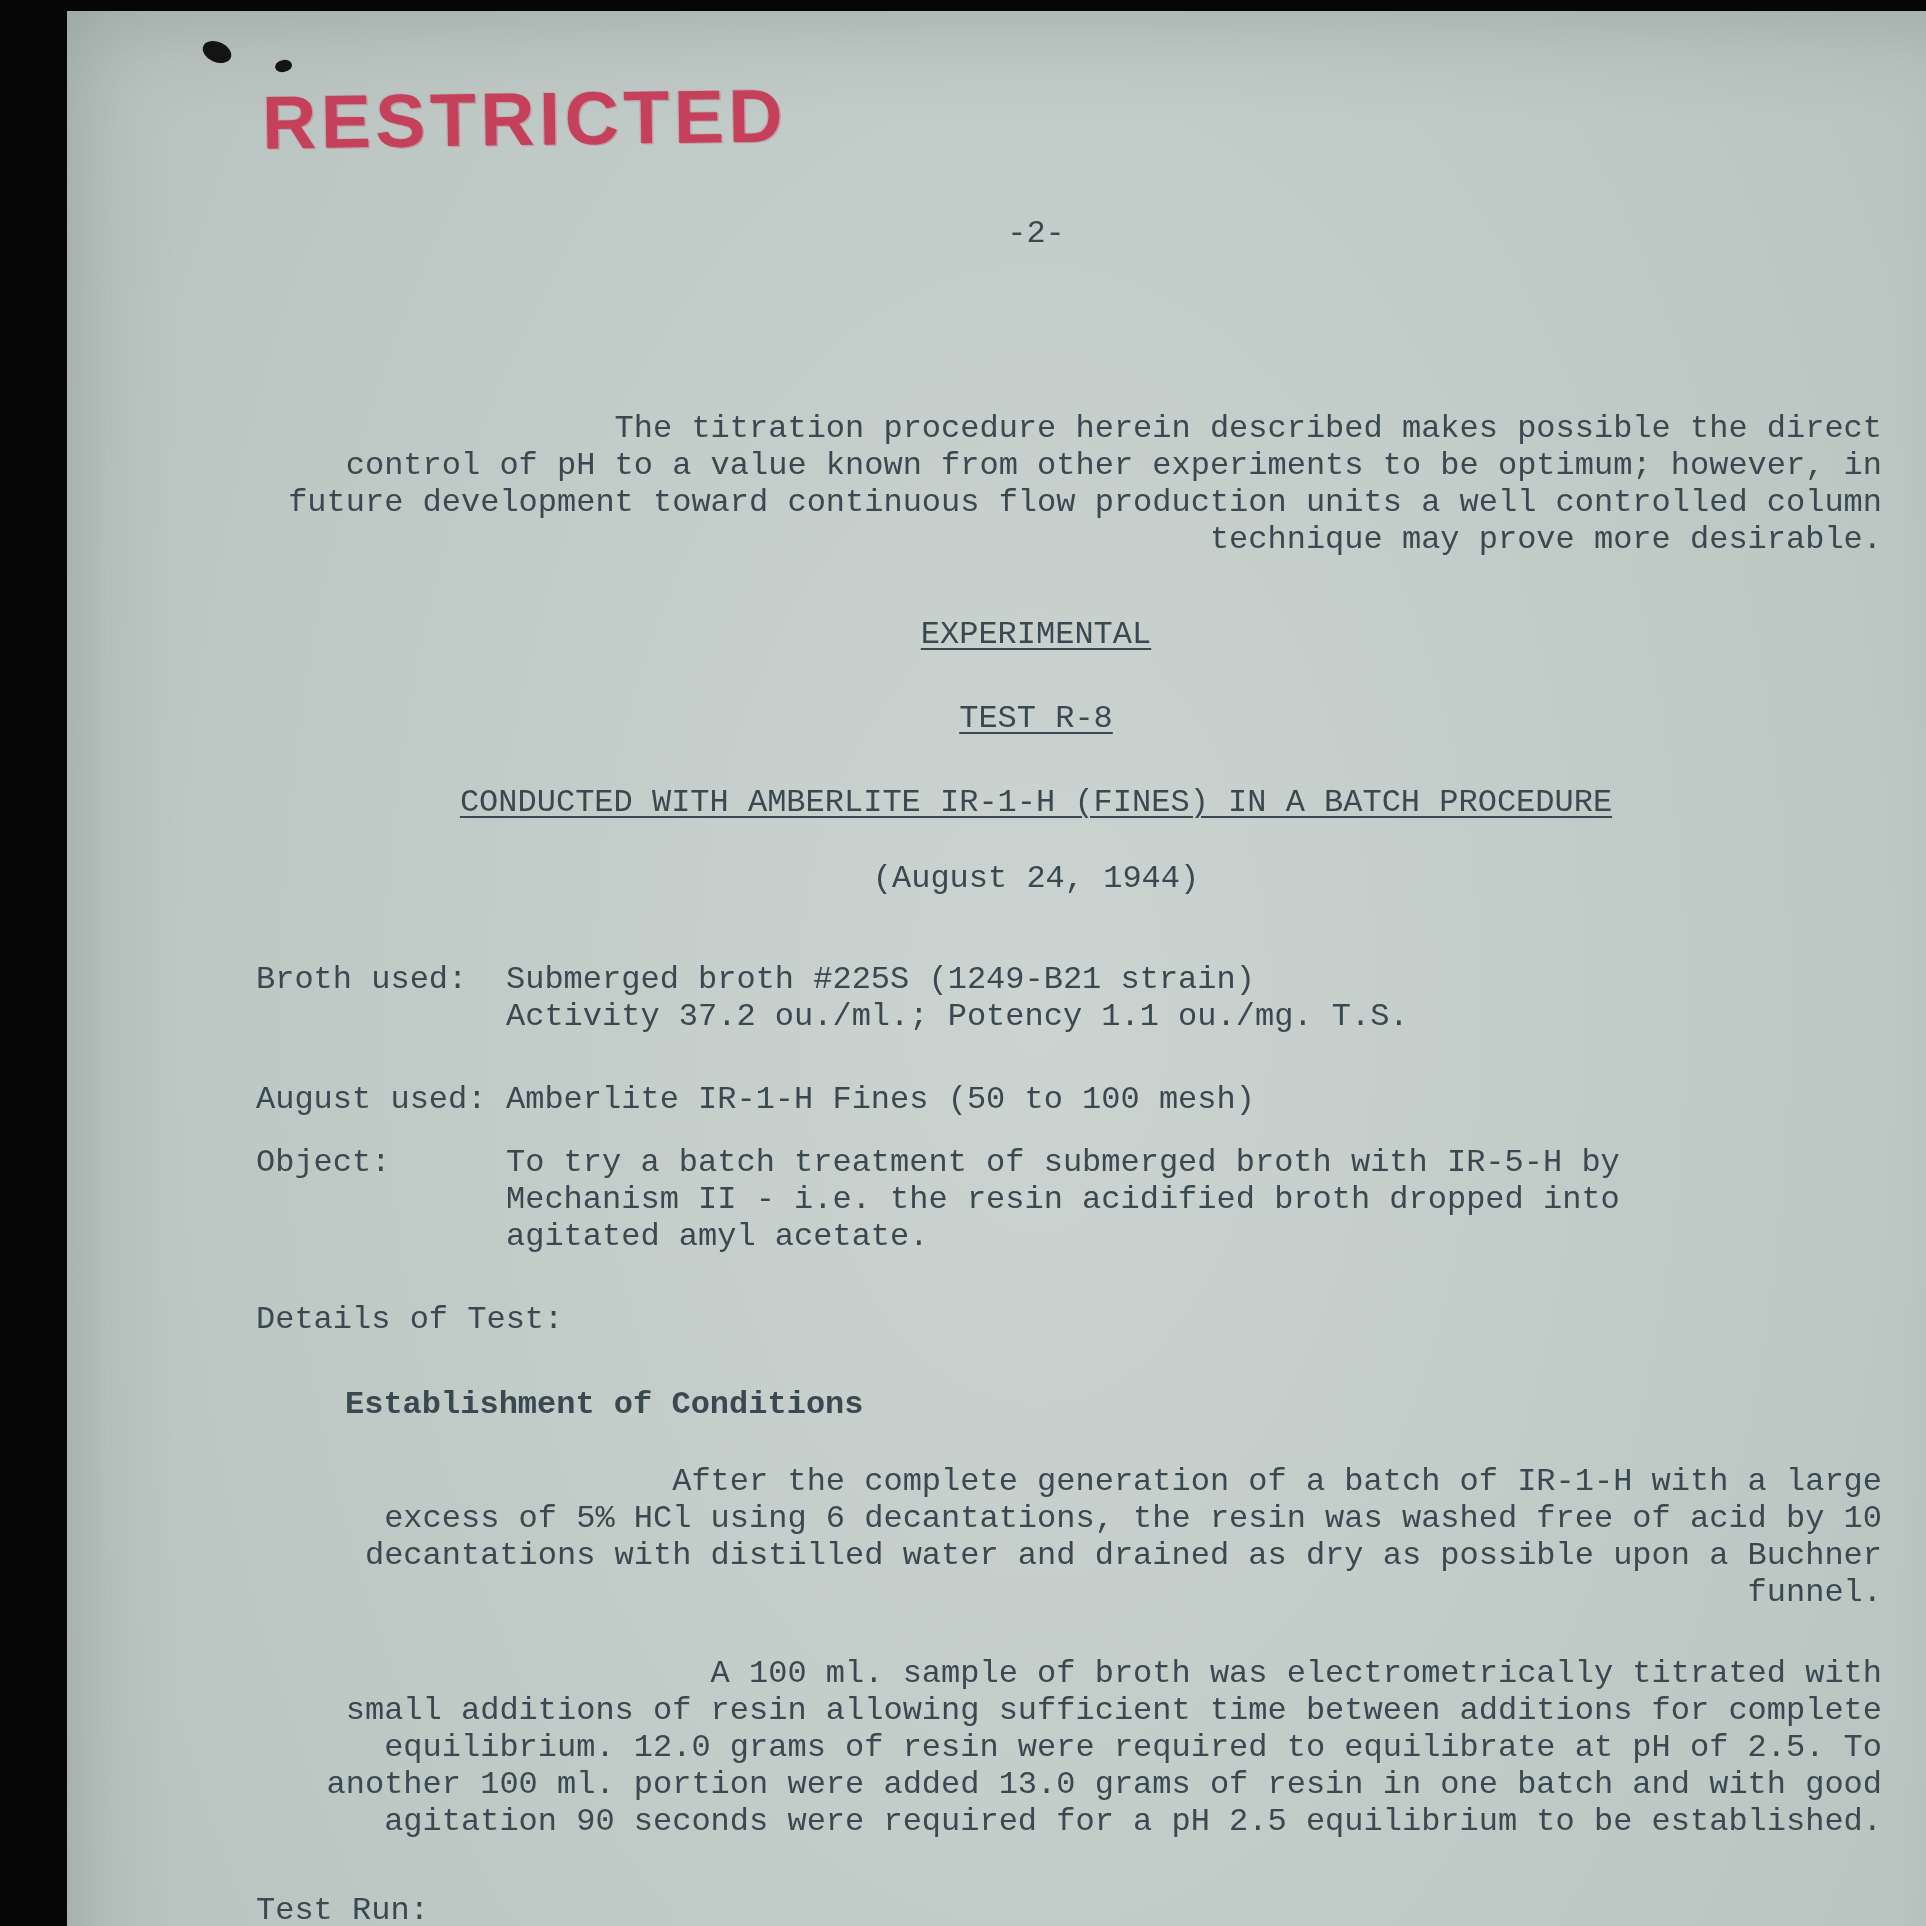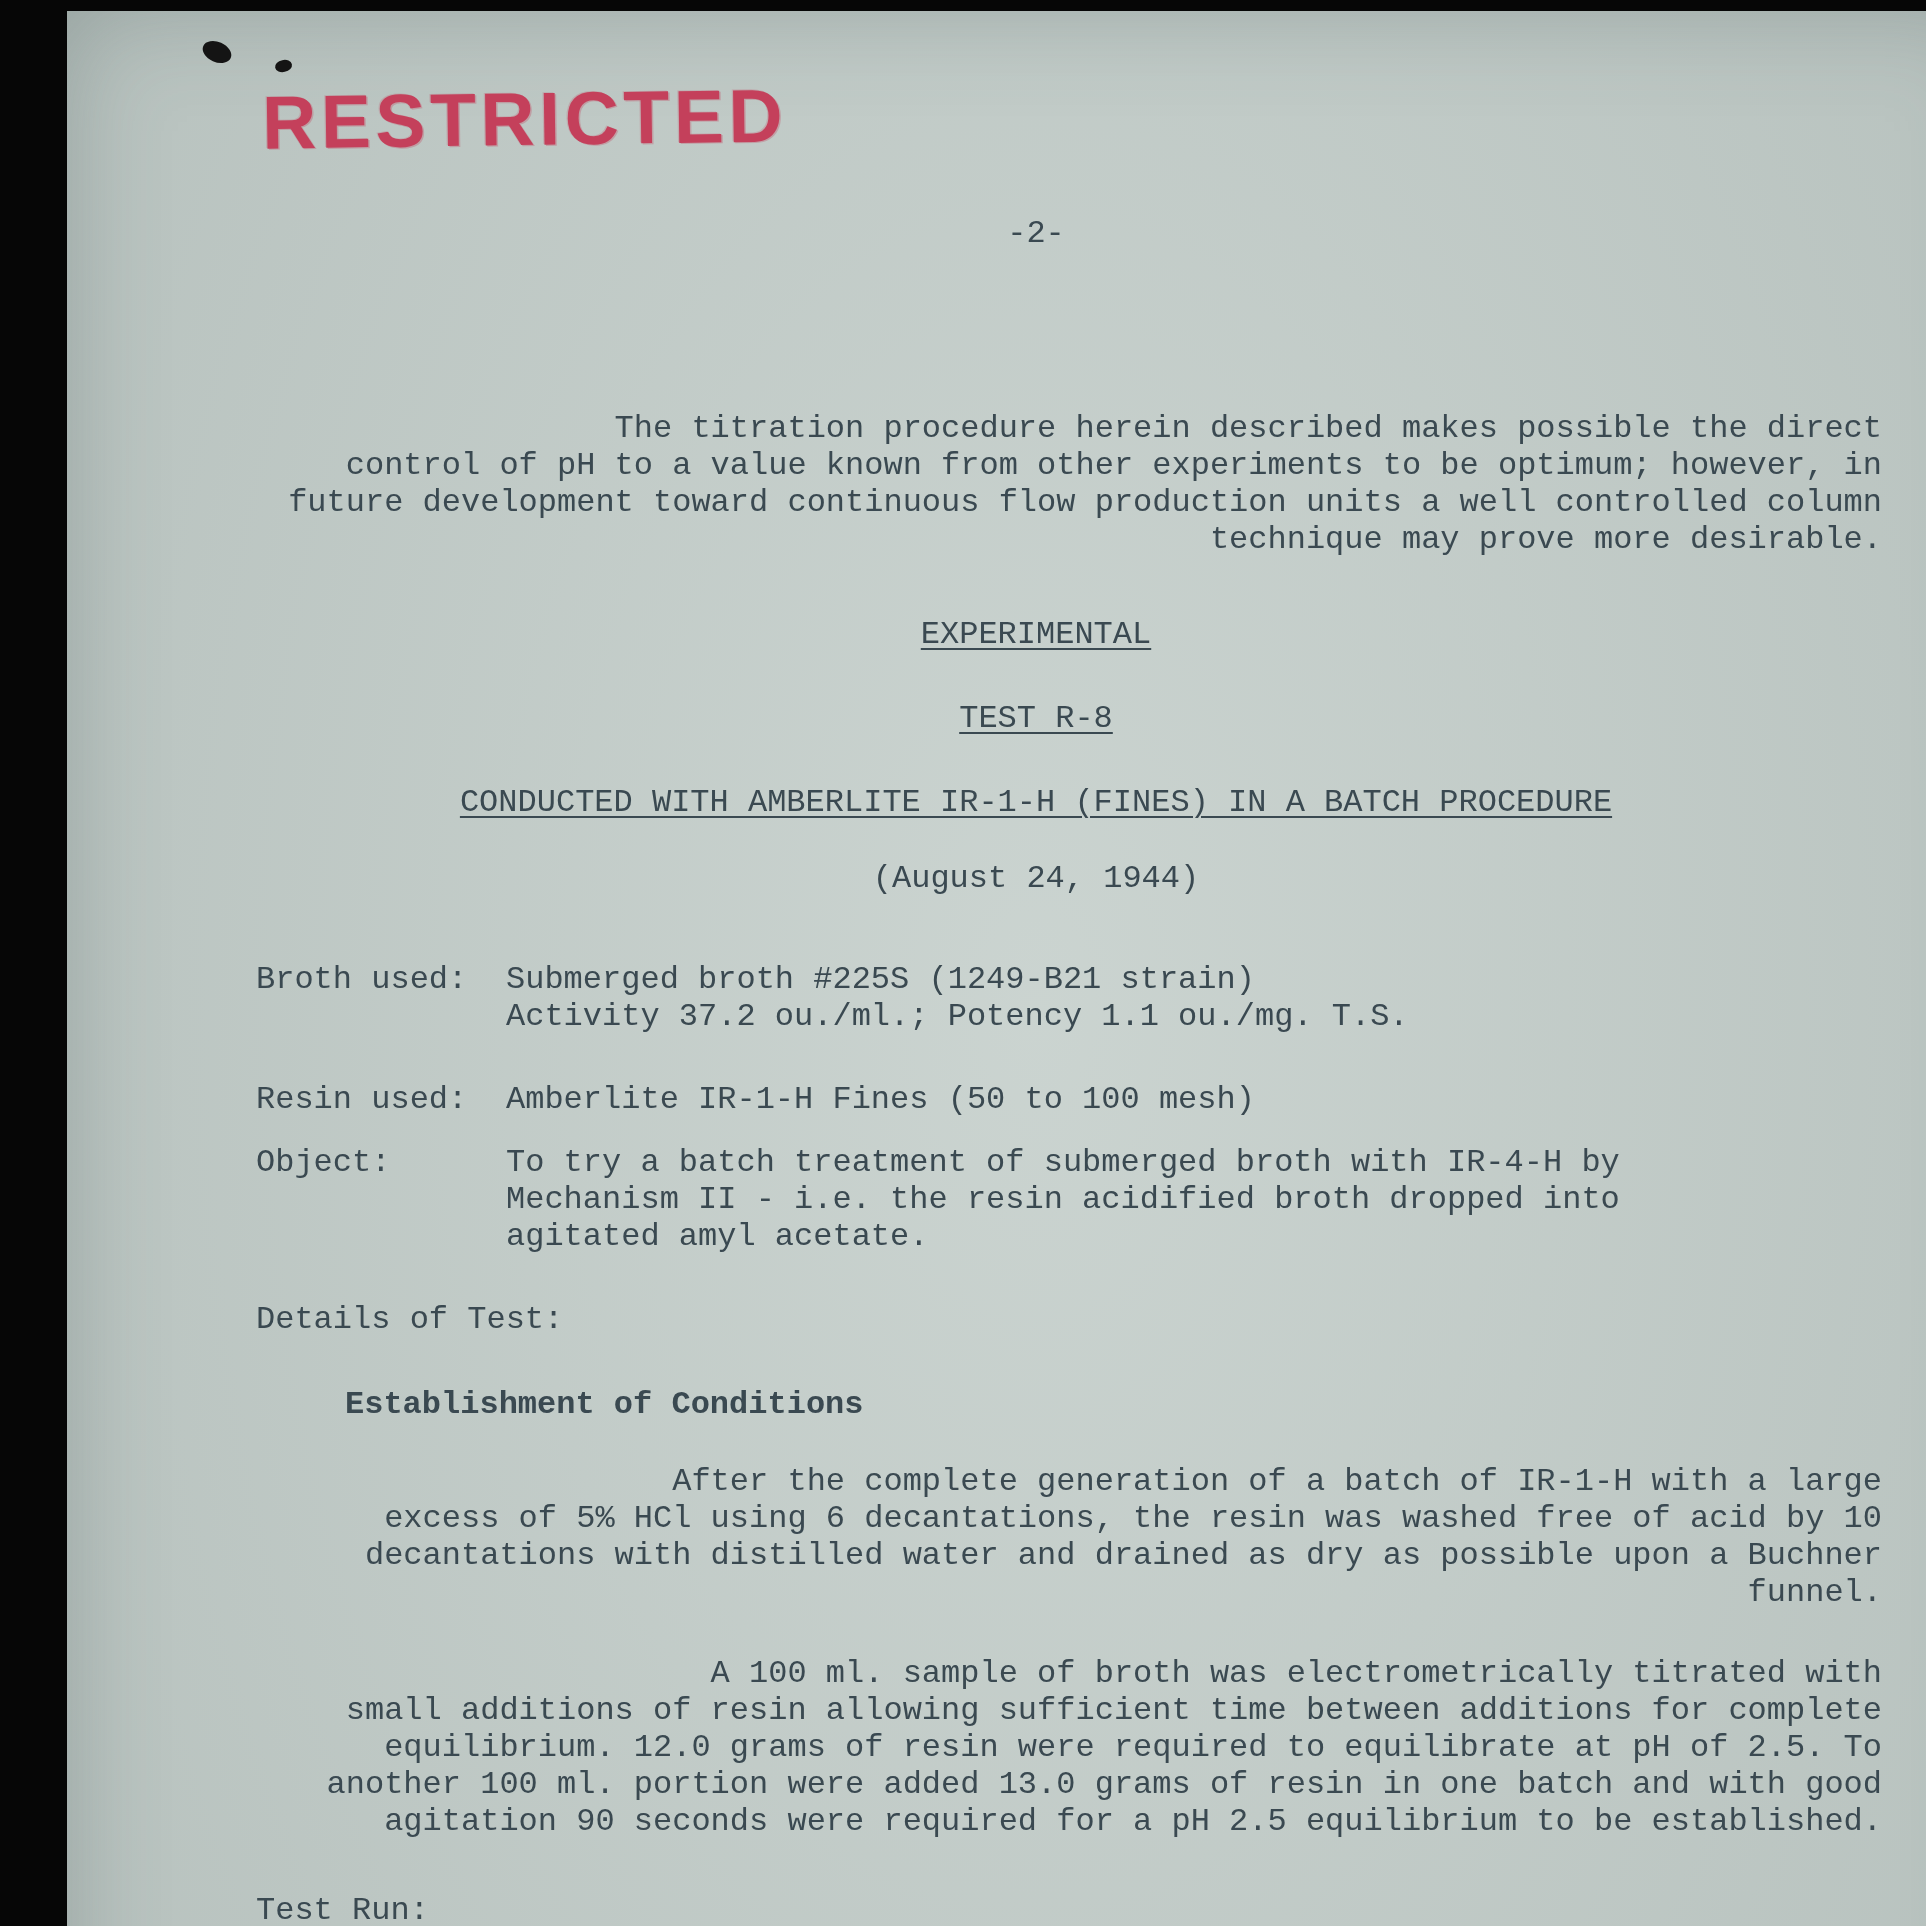--- a/index.html
+++ b/index.html
@@ -115,26 +115,26 @@
 
   <div class="content">
 
     <div class="fields">
       <div class="field-row row-broth">
         <div class="field-label">Broth used:</div>
         <div class="field-value">Submerged broth #225S (1249-B21 strain)
 Activity 37.2 ou./ml.;  Potency 1.1 ou./mg. T.S.</div>
       </div>
       <div class="field-row row-resin">
-        <div class="field-label">Resin used:</div>
+        <div class="field-label">August used:</div>
         <div class="field-value">Amberlite IR-1-H Fines (50 to 100 mesh)</div>
       </div>
       <div class="field-row row-object">
         <div class="field-label">Object:</div>
-        <div class="field-value">To try a batch treatment of submerged broth with IR-4-H by
+        <div class="field-value">To try a batch treatment of submerged broth with IR-5-H by
 Mechanism II - i.e. the resin acidified broth dropped into
 agitated amyl acetate.</div>
       </div>
     </div>
 
     <div class="details-heading">Details of Test:</div>
 
     <div class="conditions-heading">Establishment of Conditions</div>
 
     <p class="para p-cond-1">After the complete generation of a batch of IR-1-H with a large

